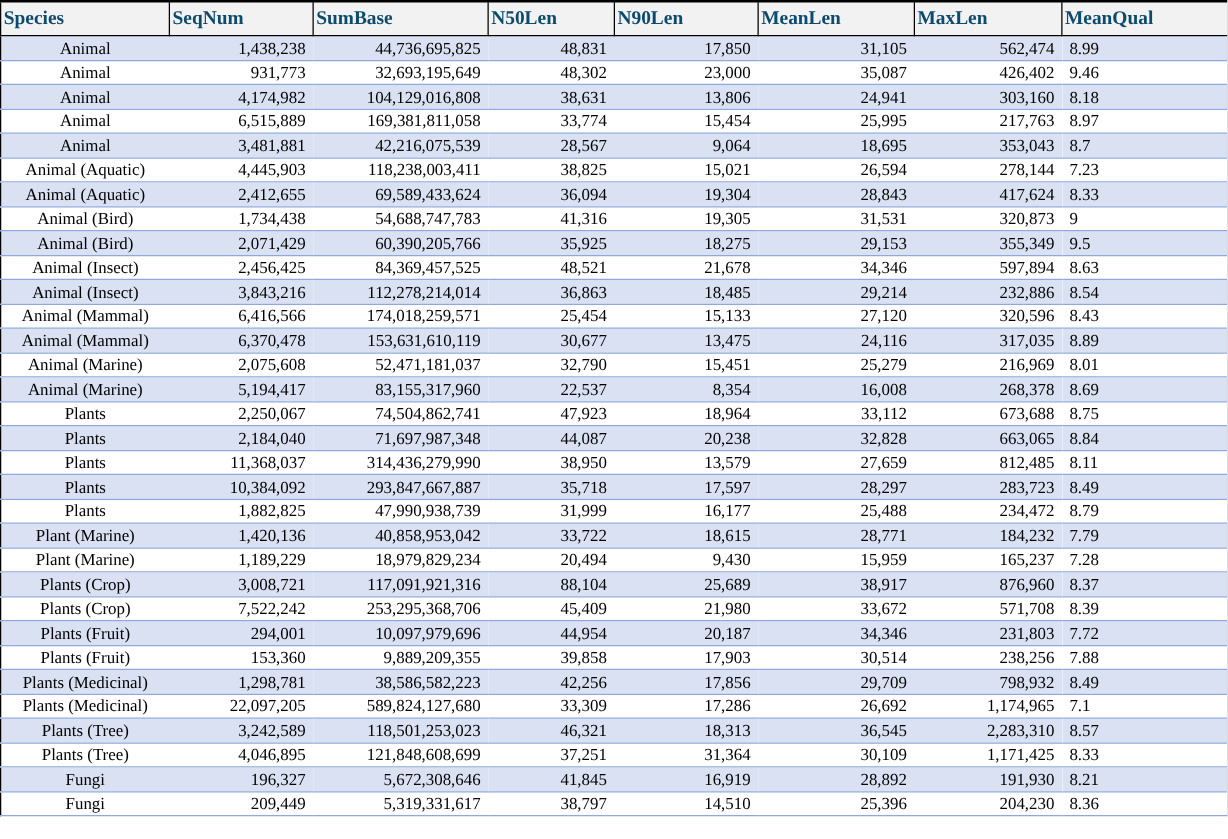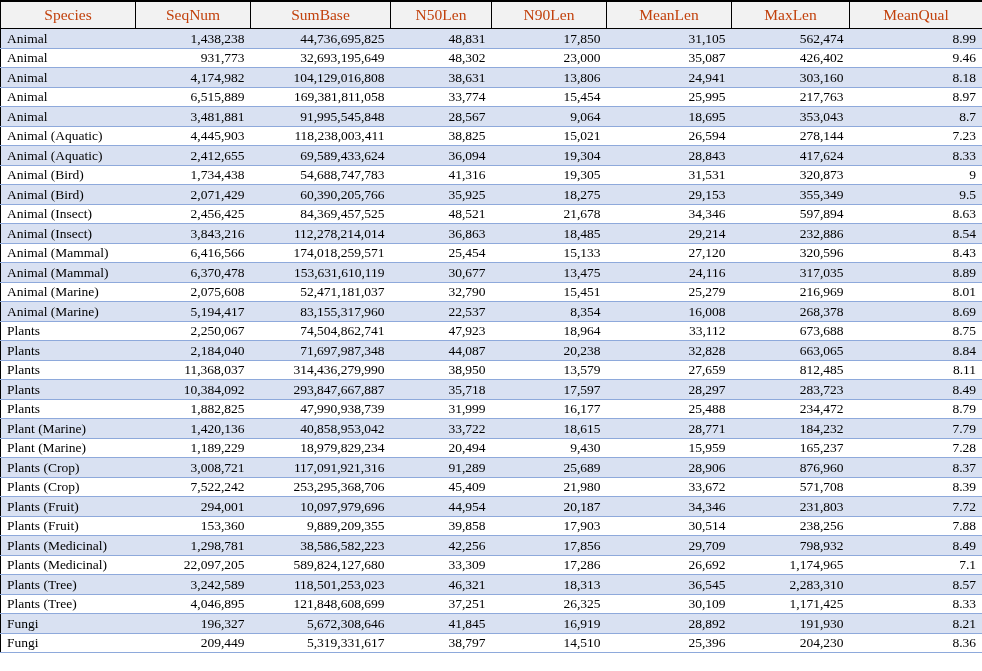--- a/index.html
+++ b/index.html
@@ -19,25 +19,25 @@
     table-layout: fixed;
     border-collapse: collapse;
     border-spacing: 0;
     border-left: 1.5px solid #000000;
     border-right: 1.5px solid #000000;
     border-top: 2px solid #000000;
     border-bottom: 1.5px solid #8ea9db;
   }
   table.data-table thead th {
     background: #f2f2f2;
-    color: #c2410c;
-    font-weight: normal;
+    color: #0c4a6e;
+    font-weight: bold;
     font-size: 15.5px;
     height: 26px;
-    text-align: center;
+    text-align: left;
     vertical-align: middle;
     border-bottom: 1.5px solid #000000;
     border-right: 1px solid #000000;
     padding: 0 2px;
     line-height: 1;
   }
   table.data-table thead th:last-child {
     border-right: none;
   }
   table.data-table tbody td {
@@ -52,23 +52,23 @@
   }
   table.data-table tbody tr + tr td {
     border-top: 1.5px solid #8ea9db;
   }
   table.data-table tbody tr:nth-child(odd) {
     background: #d9e1f2;
   }
   table.data-table tbody tr:nth-child(even) {
     background: #ffffff;
   }
-  td.col-species { text-align: left; }
+  td.col-species { text-align: center; }
   td.col-num     { text-align: right; }
-  td.col-qual    { text-align: right; }
+  td.col-qual    { text-align: left; }
   td.shrink      { font-size: 11px; }
 </style>
 </head>
 <body>
 
 <div class="page">
   <table class="data-table">
     <colgroup>
       <col style="width:135px">
       <col style="width:115px">
@@ -128,21 +128,21 @@
           <td class="col-num">169,381,811,058</td>
           <td class="col-num">33,774</td>
           <td class="col-num">15,454</td>
           <td class="col-num">25,995</td>
           <td class="col-num">217,763</td>
           <td class="col-qual">8.97</td>
         </tr>
         <tr>
           <td class="col-species">Animal</td>
           <td class="col-num">3,481,881</td>
-          <td class="col-num">91,995,545,848</td>
+          <td class="col-num">42,216,075,539</td>
           <td class="col-num">28,567</td>
           <td class="col-num">9,064</td>
           <td class="col-num">18,695</td>
           <td class="col-num">353,043</td>
           <td class="col-qual">8.7</td>
         </tr>
         <tr>
           <td class="col-species shrink">Animal (Aquatic)</td>
           <td class="col-num">4,445,903</td>
           <td class="col-num">118,238,003,411</td>
@@ -309,23 +309,23 @@
           <td class="col-num">20,494</td>
           <td class="col-num">9,430</td>
           <td class="col-num">15,959</td>
           <td class="col-num">165,237</td>
           <td class="col-qual">7.28</td>
         </tr>
         <tr>
           <td class="col-species shrink">Plants (Crop)</td>
           <td class="col-num">3,008,721</td>
           <td class="col-num">117,091,921,316</td>
-          <td class="col-num">91,289</td>
+          <td class="col-num">88,104</td>
           <td class="col-num">25,689</td>
-          <td class="col-num">28,906</td>
+          <td class="col-num">38,917</td>
           <td class="col-num">876,960</td>
           <td class="col-qual">8.37</td>
         </tr>
         <tr>
           <td class="col-species shrink">Plants (Crop)</td>
           <td class="col-num">7,522,242</td>
           <td class="col-num">253,295,368,706</td>
           <td class="col-num">45,409</td>
           <td class="col-num">21,980</td>
           <td class="col-num">33,672</td>
@@ -380,21 +380,21 @@
           <td class="col-num">18,313</td>
           <td class="col-num">36,545</td>
           <td class="col-num">2,283,310</td>
           <td class="col-qual">8.57</td>
         </tr>
         <tr>
           <td class="col-species">Plants (Tree)</td>
           <td class="col-num">4,046,895</td>
           <td class="col-num">121,848,608,699</td>
           <td class="col-num">37,251</td>
-          <td class="col-num">26,325</td>
+          <td class="col-num">31,364</td>
           <td class="col-num">30,109</td>
           <td class="col-num">1,171,425</td>
           <td class="col-qual">8.33</td>
         </tr>
         <tr>
           <td class="col-species">Fungi</td>
           <td class="col-num">196,327</td>
           <td class="col-num">5,672,308,646</td>
           <td class="col-num">41,845</td>
           <td class="col-num">16,919</td>

